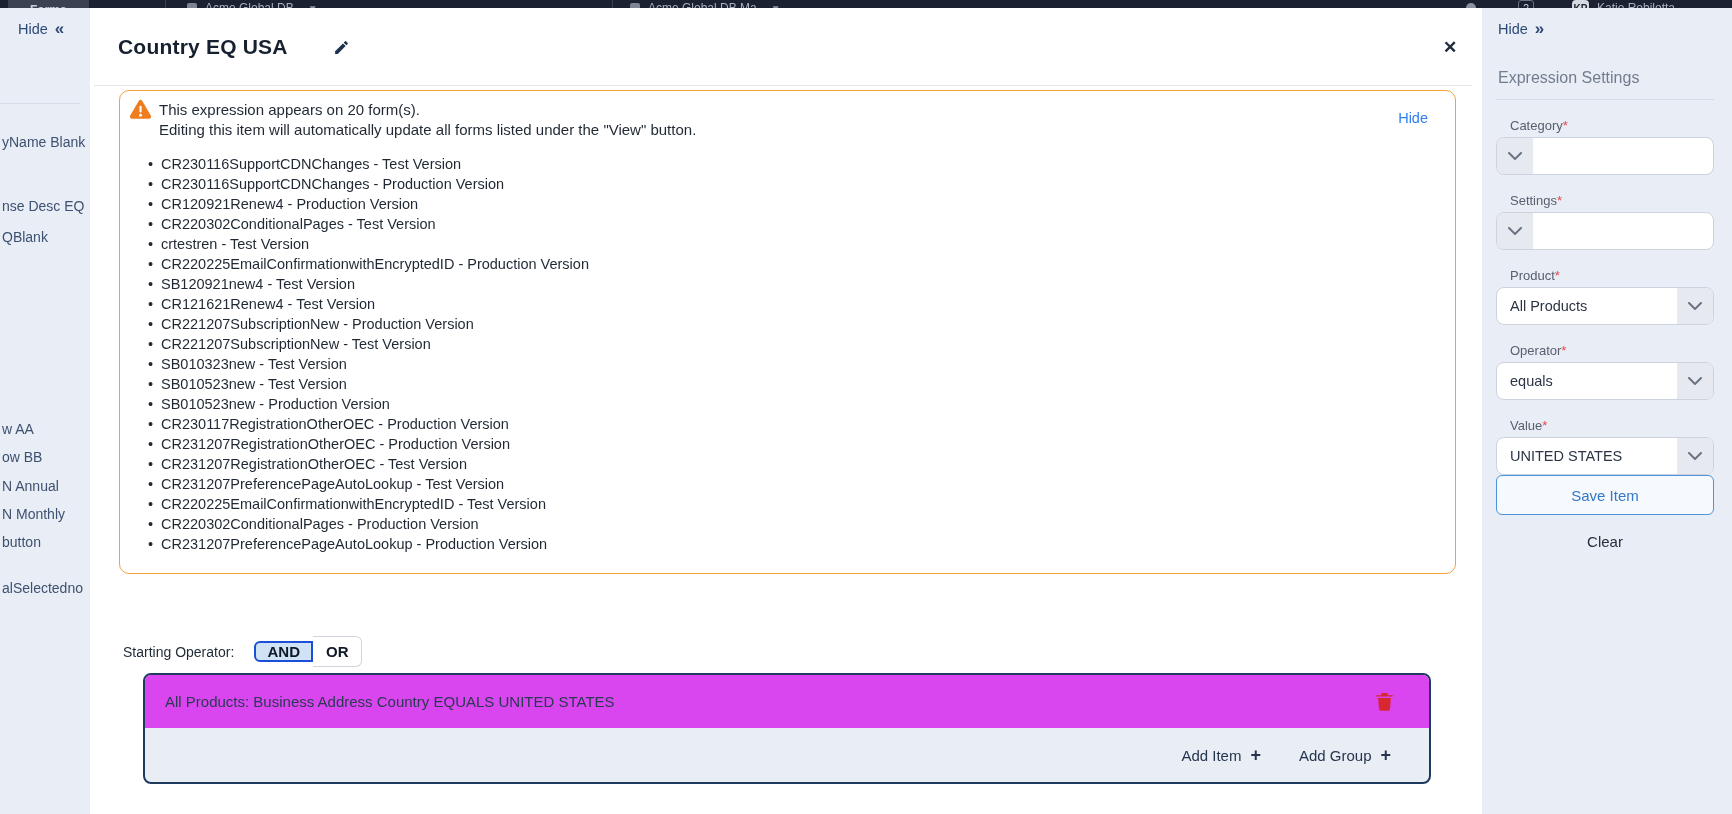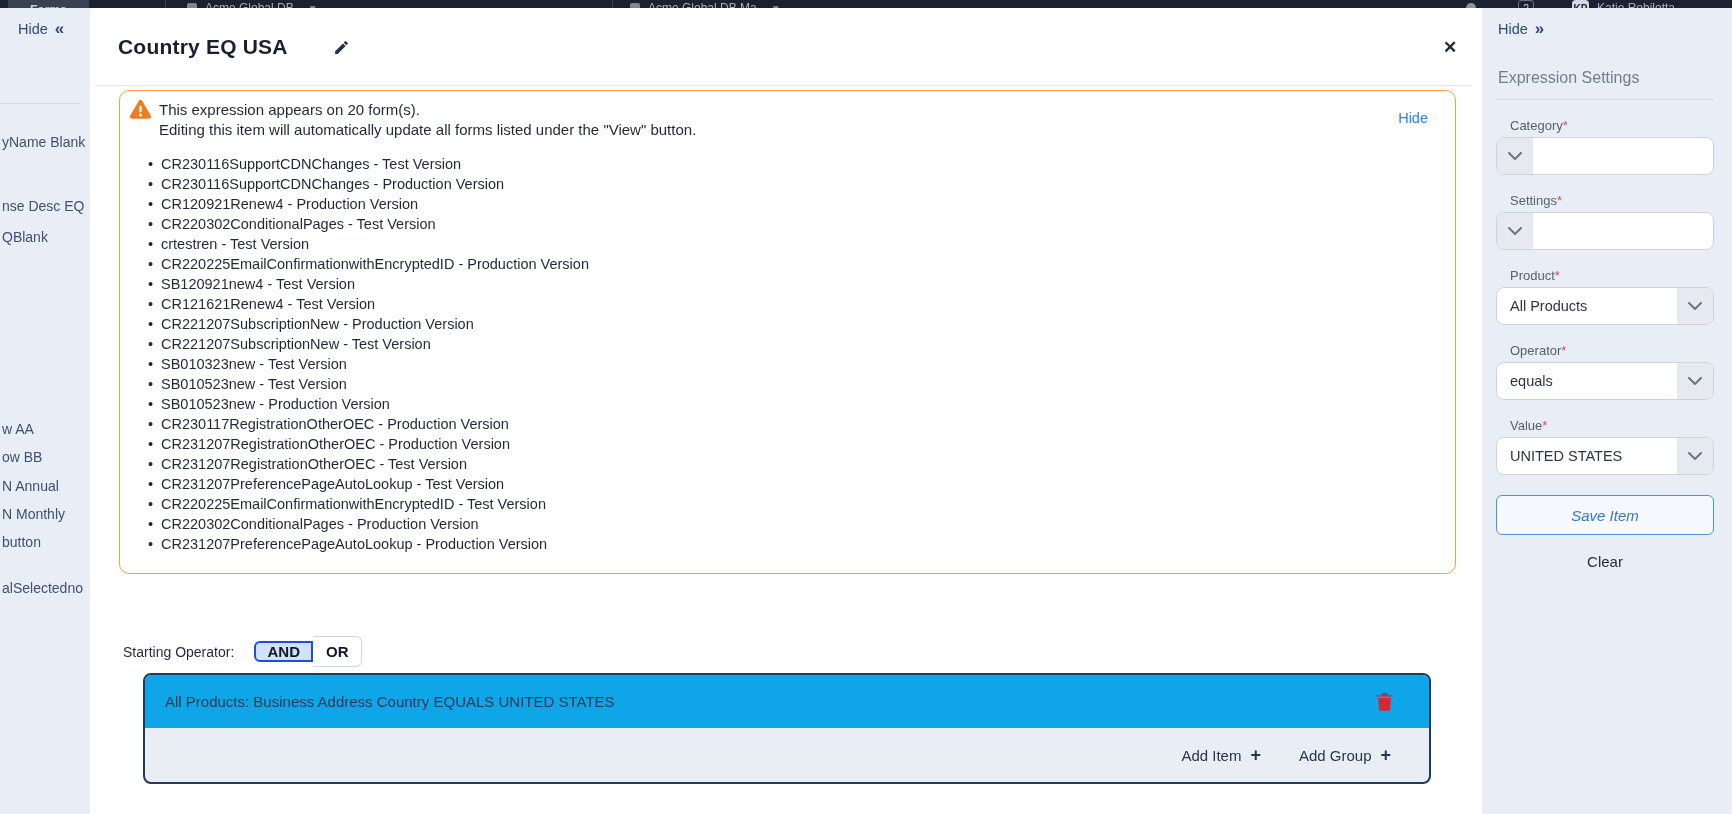--- a/index.html
+++ b/index.html
@@ -43,39 +43,39 @@
   .warn li::before { content:"•"; position:absolute; left:-13px; color:#1f2833; }
 
   
   .op-row { position:absolute; left:33px; top:628px; height:31px; display:flex; align-items:center; }
   .op-label { font-size:14px; color:#1f2937; margin-right:20px; }
   .seg-and { width:59px; height:21px; display:flex; align-items:center; justify-content:center; background:#cfe2f6; border:2px solid #1d4ed8; border-radius:6px 0 0 6px; font-size:15px; font-weight:600; color:#101828; cursor:pointer; }
   .seg-or { width:49px; height:31px; display:flex; align-items:center; justify-content:center; background:#fff; border:1px solid #d0d5dd; border-left:none; border-radius:0 6px 6px 0; font-size:15px; font-weight:600; color:#101828; cursor:pointer; }
 
   
   .ebox { position:absolute; left:53px; top:665px; width:1288px; height:111px; border:2px solid #1f3a5f; border-radius:8px; background:#e9edf4; overflow:hidden; }
-  .erow { height:53px; background:#0ea5e9; display:flex; align-items:center; padding:0 36px 0 20px; }
+  .erow { height:53px; background:#d946ef; display:flex; align-items:center; padding:0 36px 0 20px; }
   .erow-text { font-size:15px; color:#2a3a52; }
   .trash { margin-left:auto; width:17px; height:19px; cursor:pointer; }
   .efoot { height:54px; display:flex; align-items:center; justify-content:flex-end; gap:38px; padding-right:38px; }
   .add-btn { display:flex; align-items:center; gap:9px; font-size:15px; color:#25354f; cursor:pointer; }
   .plus { font-size:18px; font-weight:600; line-height:1; color:#25354f; }
 
   
   .rsb { position:absolute; left:1482px; top:8px; width:250px; height:806px; background:#e9edf5; padding:12px 18px 0 14px; }
   .rsb-hide { display:flex; align-items:center; gap:7px; color:#2d4a76; font-size:14.5px; margin-left:2px; cursor:pointer; }
   .rsb-title { margin:32px 0 0 2px; font-size:16px; color:#717d8f; }
   .rsb-div { margin-top:12px; height:1px; background:#d6dbe5; }
   .fld-label { margin:16px 0 0 14px; font-size:13px; color:#57606f; }
   .fld-label:not(:first-of-type){ margin-top:18px; }
   .req { color:#e5484d; }
   .select { margin-top:4px; height:38px; background:#fff; border:1px solid #cdd3dd; border-radius:8px; display:flex; align-items:stretch; overflow:hidden; cursor:pointer; }
   .select-val { flex:1; display:flex; align-items:center; padding-left:13px; font-size:14.5px; color:#2b3444; white-space:nowrap; overflow:hidden; }
   .select-chev { width:36px; background:#e6e9ef; display:flex; align-items:center; justify-content:center; }
-  .save-btn { margin-top:20px; width:100%; height:40px; background:#f6f9fd; border:1.5px solid #4b93dd; border-radius:6px; display:flex; align-items:center; justify-content:center; font-size:15px; color:#3577c8; cursor:pointer;font-style:italic; }
+  .save-btn { width:100%; height:40px; background:#f6f9fd; border:1.5px solid #4b93dd; border-radius:6px; display:flex; align-items:center; justify-content:center; font-size:15px; color:#3577c8; cursor:pointer; }
   .clear-link { margin-top:18px; text-align:center; font-size:15px; color:#242e3d; cursor:pointer; }
 </style>
 </head>
 <body>
 
 <div id="page">
 
   <div class="topbar">
     <div class="topbar-row">
       <div class="tb tb-tab">

